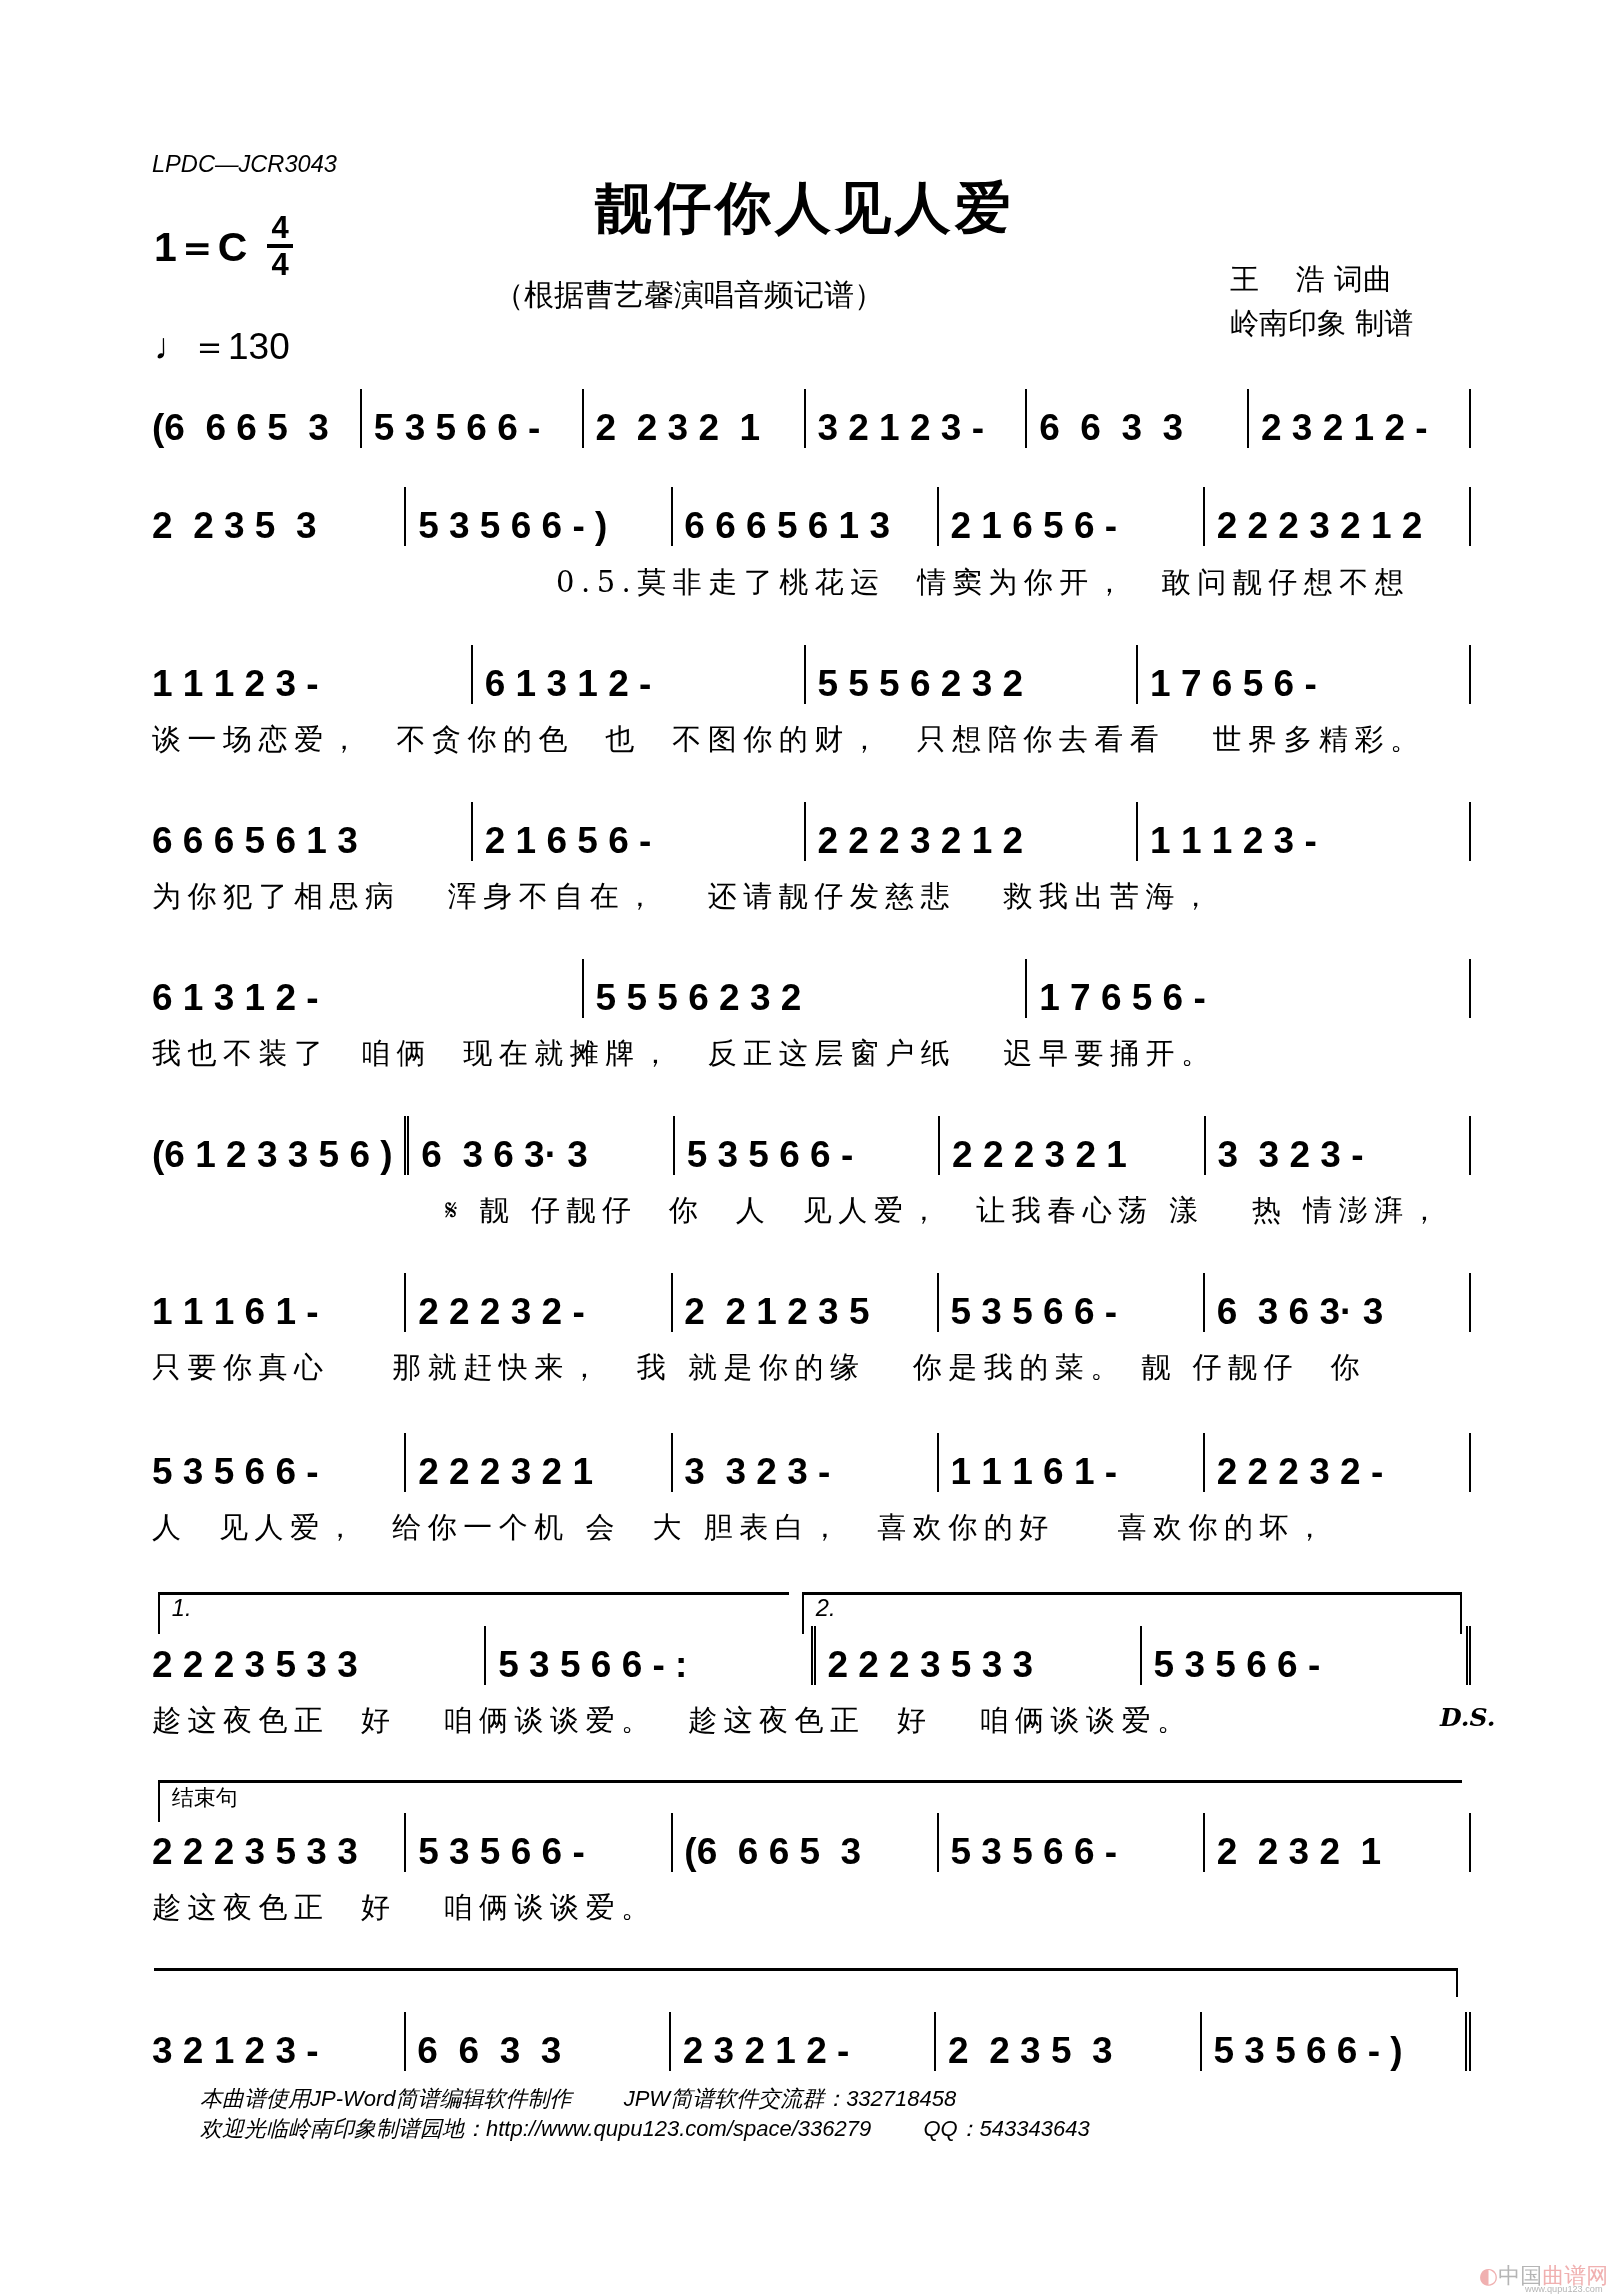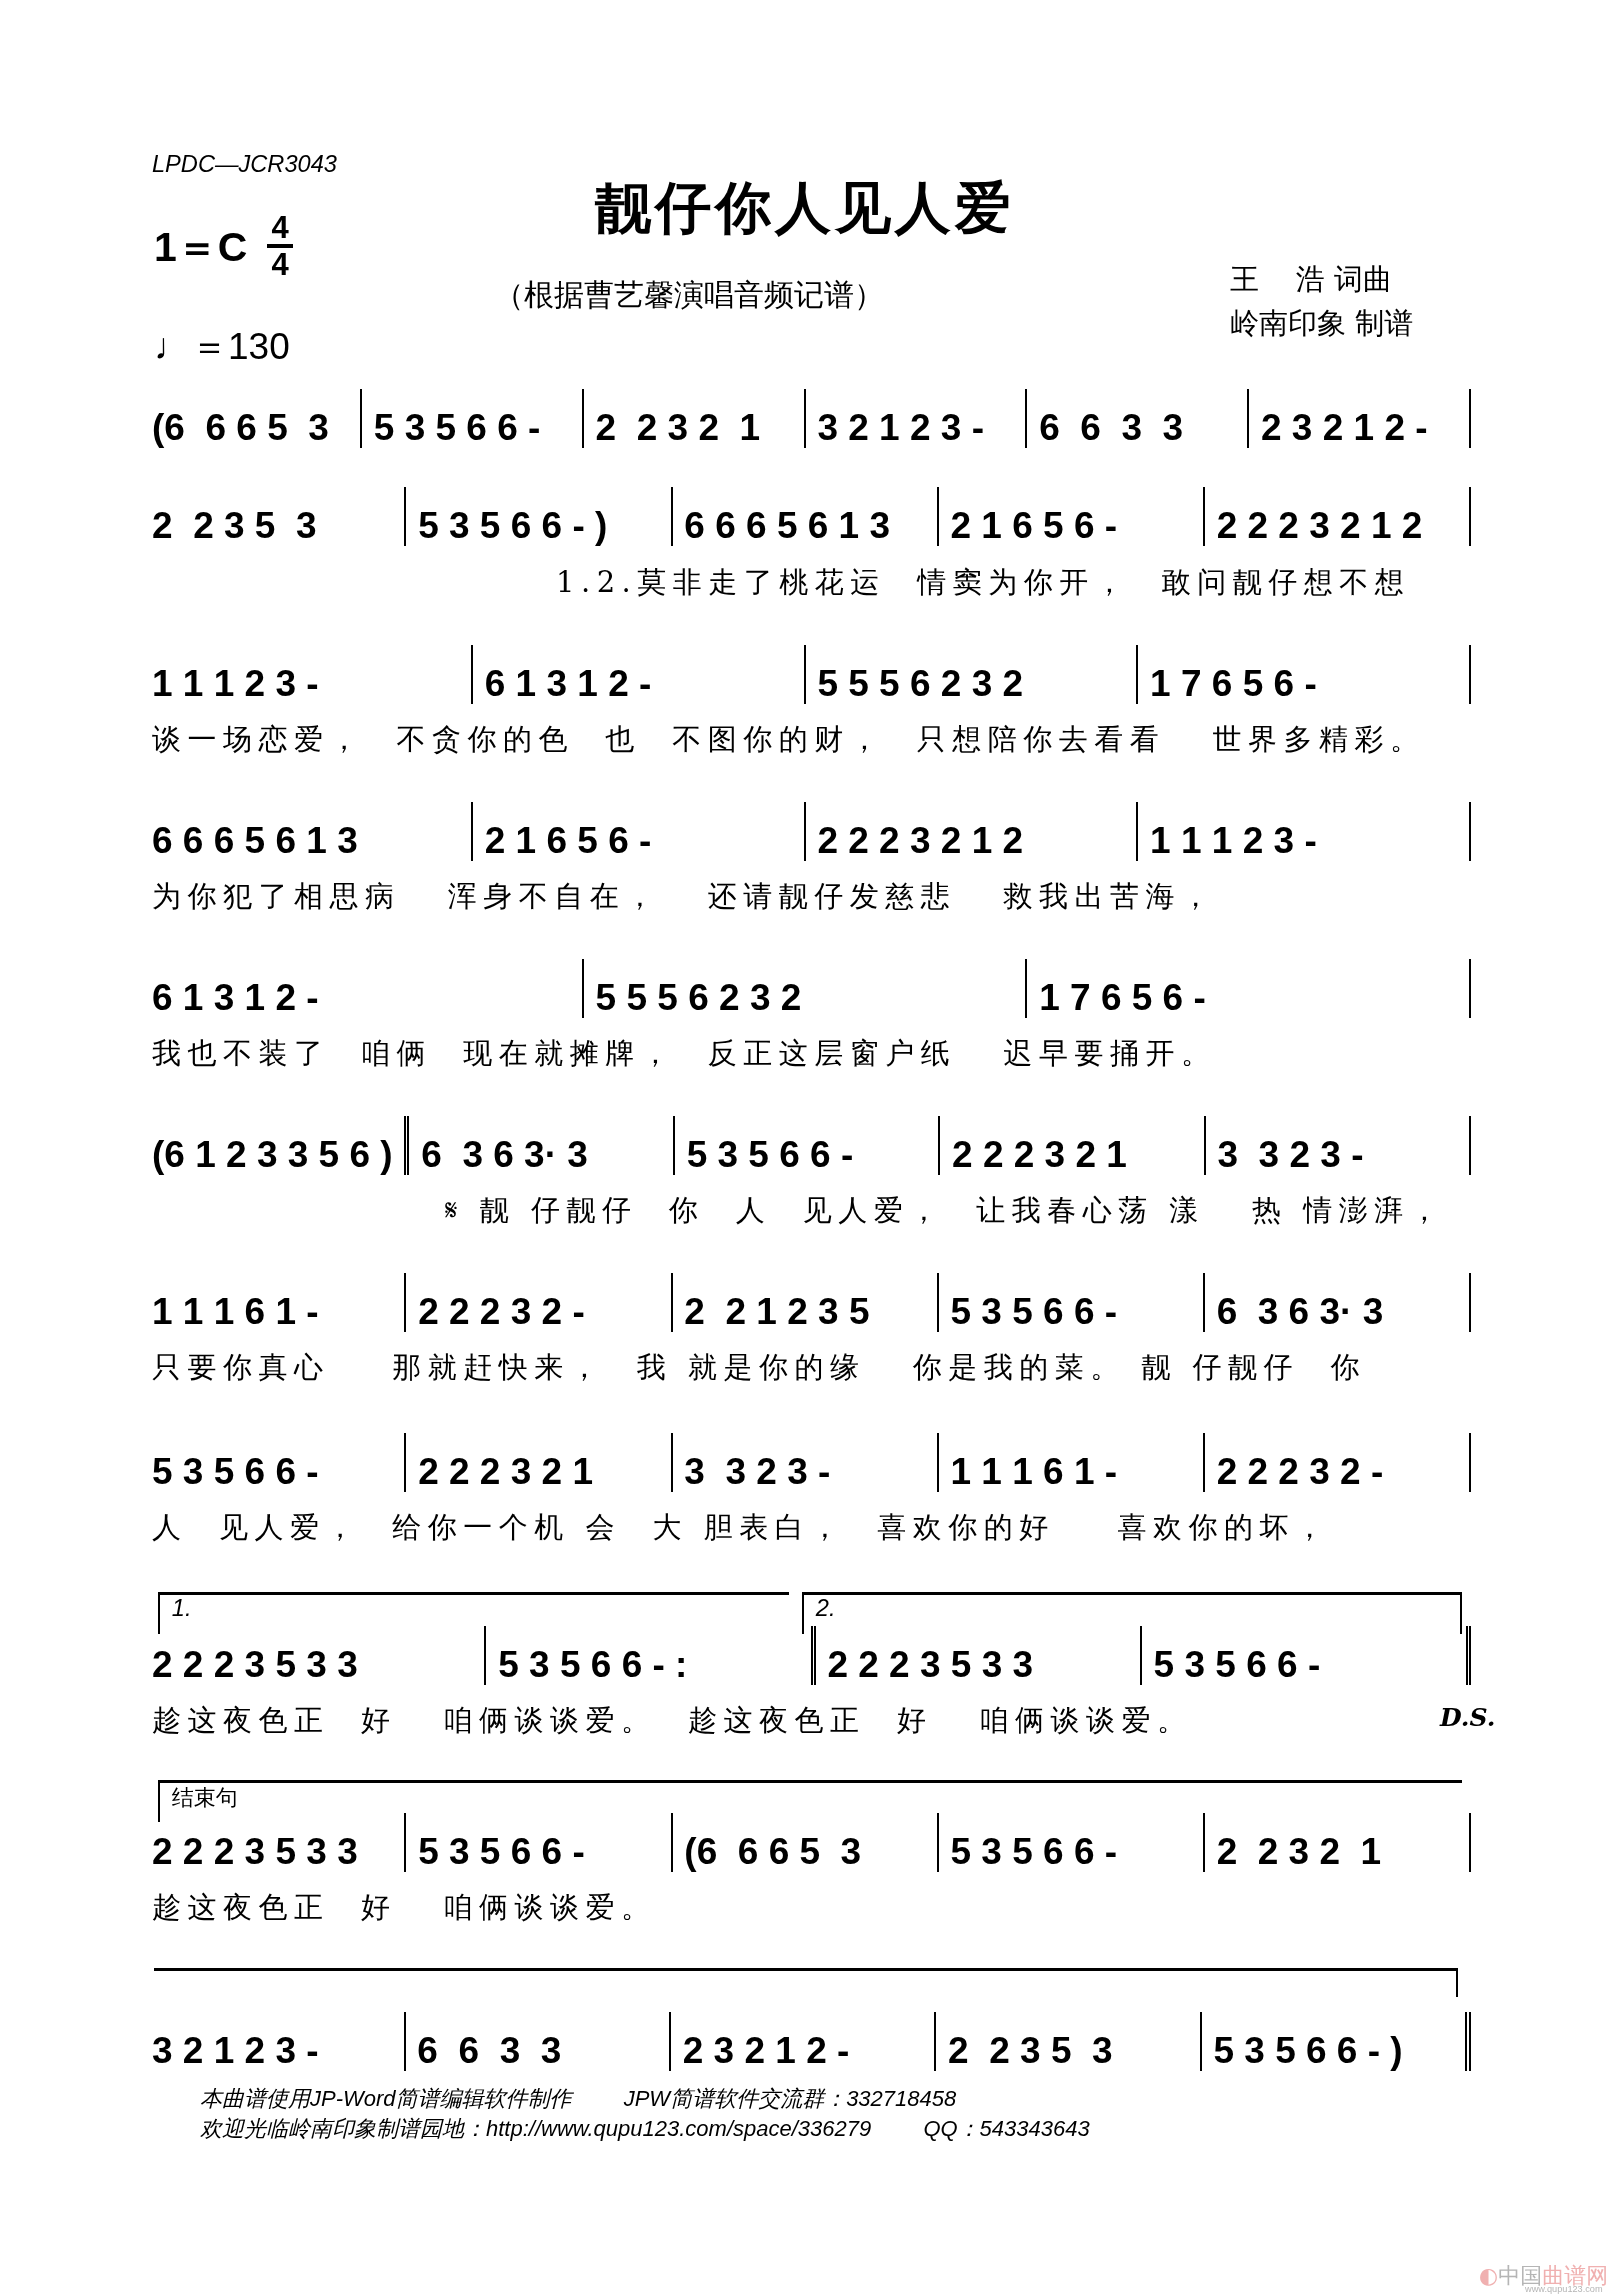--- a/index.html
+++ b/index.html
@@ -80,21 +80,21 @@
   <div class="m">
       <span class="n">6 6 6 5 6 1 3</span>
     </div>
   <div class="m">
       <span class="n">2 1 6 5 6 -</span>
     </div>
   <div class="m end">
       <span class="n">2 2 2 3 2 1 2</span>
     </div>
 </div>
-<div class="abs lyric" style="top:563px; left:556px;">1.2.莫非走了桃花运  情窦为你开，  敢问靓仔想不想</div>
+<div class="abs lyric" style="top:563px; left:556px;">0.5.莫非走了桃花运  情窦为你开，  敢问靓仔想不想</div>
 
 <div class="measure-row" style="top:645px;">
   <div class="m">
       <span class="n">1 1 1 2 3 -</span>
     </div>
   <div class="m">
       <span class="n">6 1 3 1 2 -</span>
     </div>
   <div class="m">
       <span class="n">5 5 5 6 2 3 2</span>

